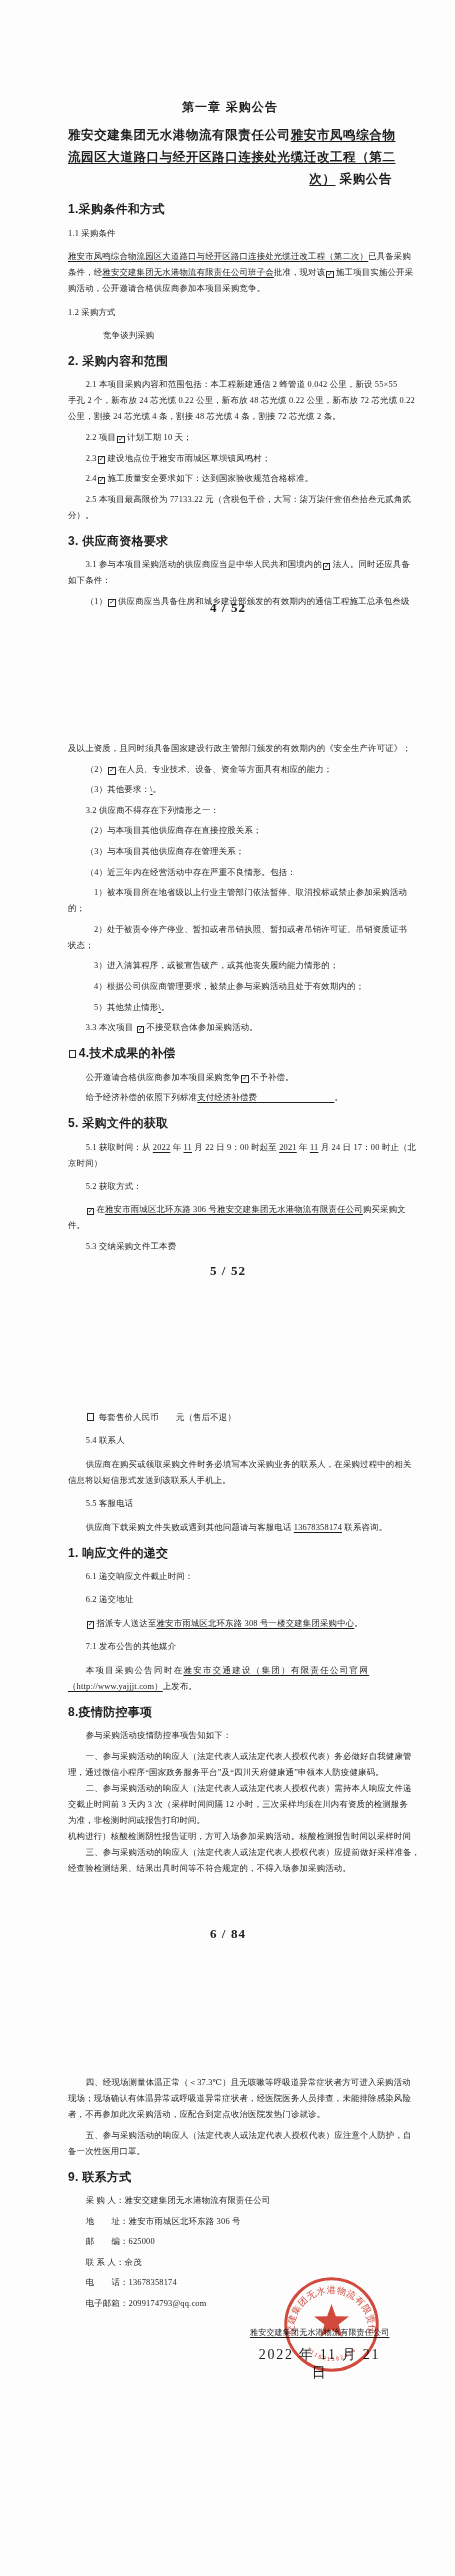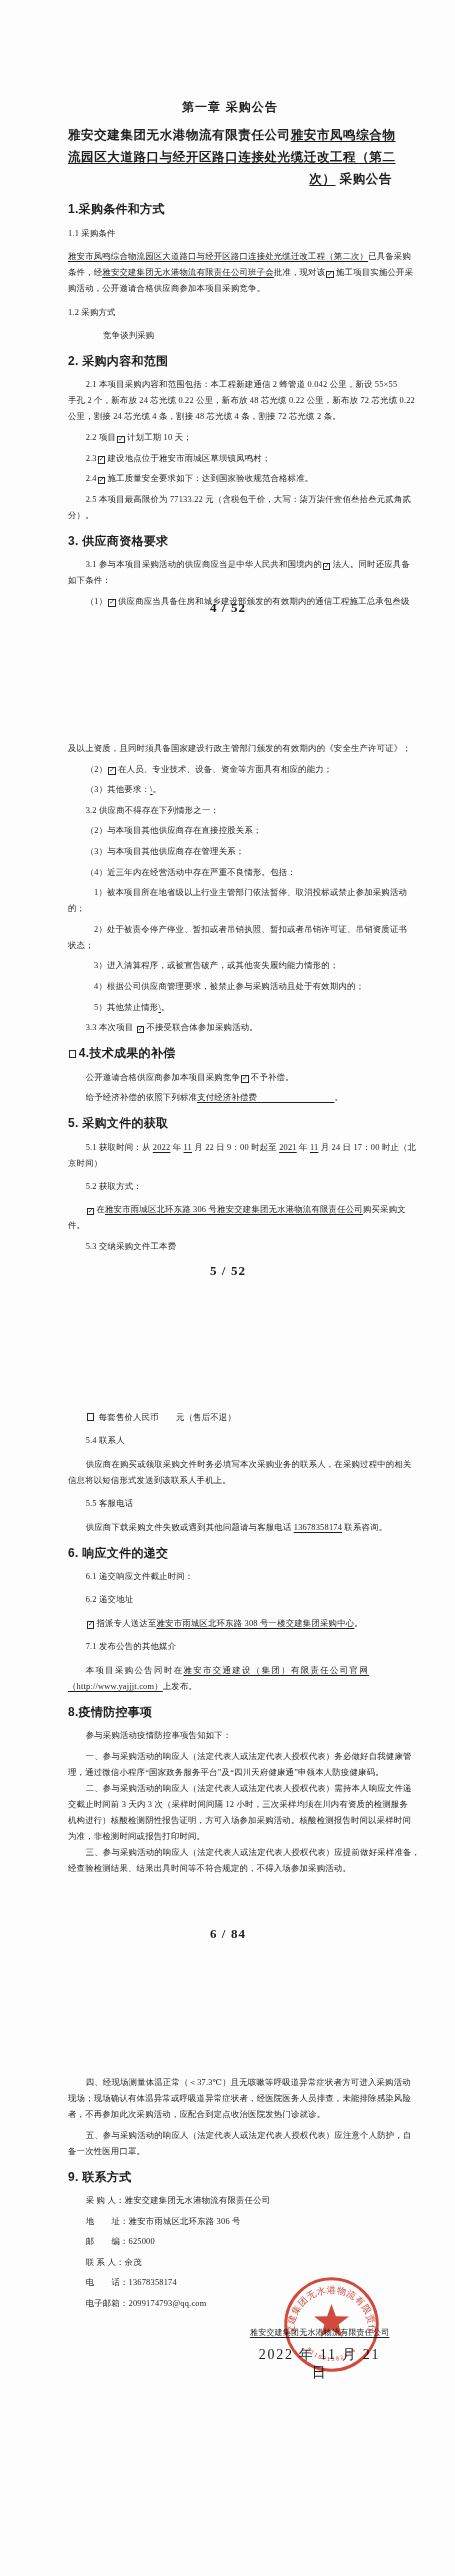--- a/index.html
+++ b/index.html
@@ -107,35 +107,35 @@
   </section>
 
   <section class="page">
     <div class="content">
         <div class="ln i1"><span class="cb empty"></span><span> 每套售价人民币　　元（售后不退）</span></div>
         <div class="ln i1 g2"><span>5.4 联系人</span></div>
         <div class="ln i1 g2"><span>供应商在购买或领取采购文件时务必填写本次采购业务的联系人，在采购过程中的相关</span></div>
         <div class="ln p"><span>信息将以短信形式发送到该联系人手机上。</span></div>
         <div class="ln i1 g2"><span>5.5 客服电话</span></div>
         <div class="ln i1 g2"><span>供应商下载采购文件失败或遇到其他问题请与客服电话 </span><span class="u">13678358174</span><span> 联系咨询。</span></div>
-        <div class="ln h2"><span>6.  响应文件的递交</span></div>
+        <div class="ln h2"><span>1.  响应文件的递交</span></div>
         <div class="ln i1 g2"><span>6.1 递交响应文件截止时间：</span></div>
         <div class="ln i1 g2"><span>6.2 递交地址</span></div>
         <div class="ln i1 g2"><span class="cb">✓</span><span>指派专人送达至</span><span class="u">雅安市雨城区北环东路 308 号一楼交建集团采购中心</span><span>。</span></div>
         <div class="ln i1 g2"><span>7.1 发布公告的其他媒介</span></div>
         <div class="ln i1 g2 sp"><span>本项目采购公告同时在</span><span class="u">雅安市交通建设（集团）有限责任公司官网</span></div>
         <div class="ln p"><span class="u">（http://www.yajjjt.com）</span><span>上发布。</span></div>
         <div class="ln h2"><span>8.疫情防控事项</span></div>
         <div class="ln i1 g2"><span>参与采购活动疫情防控事项告知如下：</span></div>
         <div class="ln i1 g"><span>一、参与采购活动的响应人（法定代表人或法定代表人授权代表）务必做好自我健康管</span></div>
         <div class="ln p"><span>理，通过微信小程序“国家政务服务平台”及“四川天府健康通”申领本人防疫健康码。</span></div>
         <div class="ln i1"><span>二、参与采购活动的响应人（法定代表人或法定代表人授权代表）需持本人响应文件递</span></div>
         <div class="ln p"><span>交截止时间前 3 天内 3 次（采样时间间隔 12 小时，三次采样均须在川内有资质的检测服务</span></div>
+        <div class="ln p"><span>为准，非检测时间或报告打印时间。</span></div>
         <div class="ln p"><span>机构进行）核酸检测阴性报告证明，方可入场参加采购活动。核酸检测报告时间以采样时间</span></div>
-        <div class="ln p"><span>为准，非检测时间或报告打印时间。</span></div>
         <div class="ln i1"><span>三、参与采购活动的响应人（法定代表人或法定代表人授权代表）应提前做好采样准备，</span></div>
         <div class="ln p"><span>经查验检测结果、结果出具时间等不符合规定的，不得入场参加采购活动。</span></div>
       </div>
     <div class="pageno">6 / 84</div>
   </section>
 
   <section class="page tall">
     <div class="content">
         <div class="ln i1"><span>四、经现场测量体温正常（＜37.3℃）且无咳嗽等呼吸道异常症状者方可进入采购活动</span></div>
         <div class="ln p"><span>现场；现场确认有体温异常或呼吸道异常症状者，经医院医务人员排查，未能排除感染风险</span></div>

